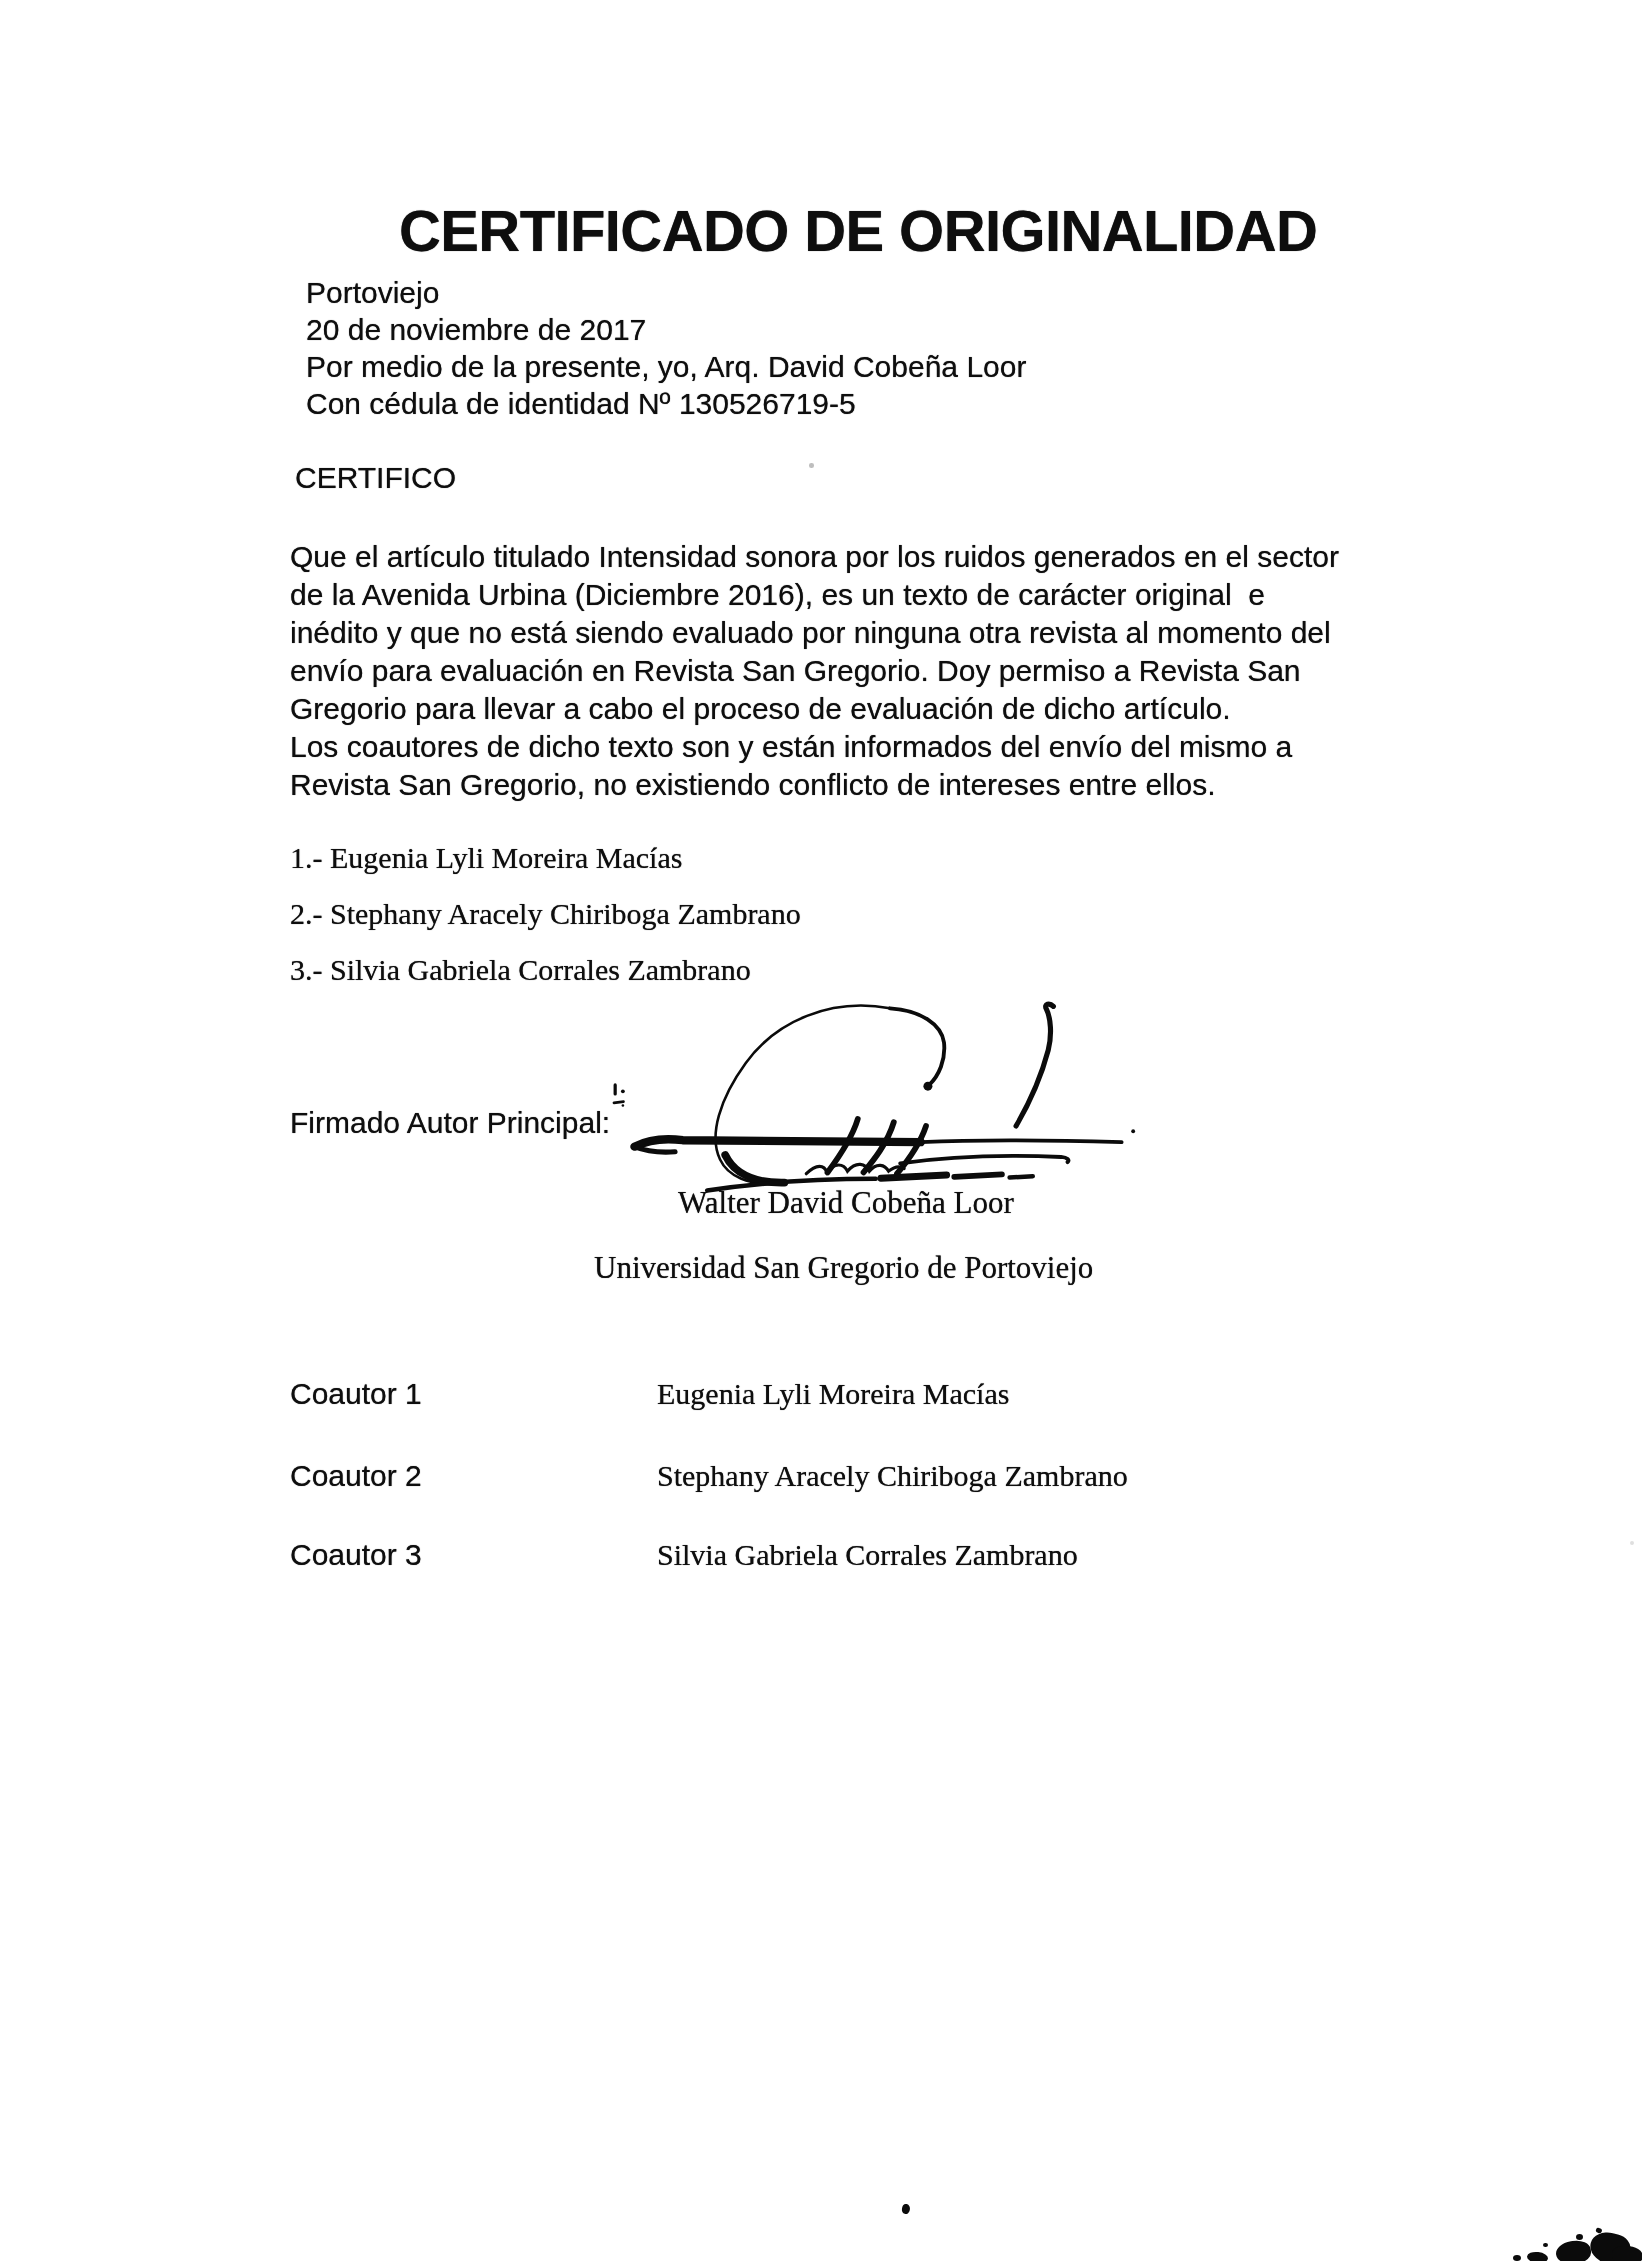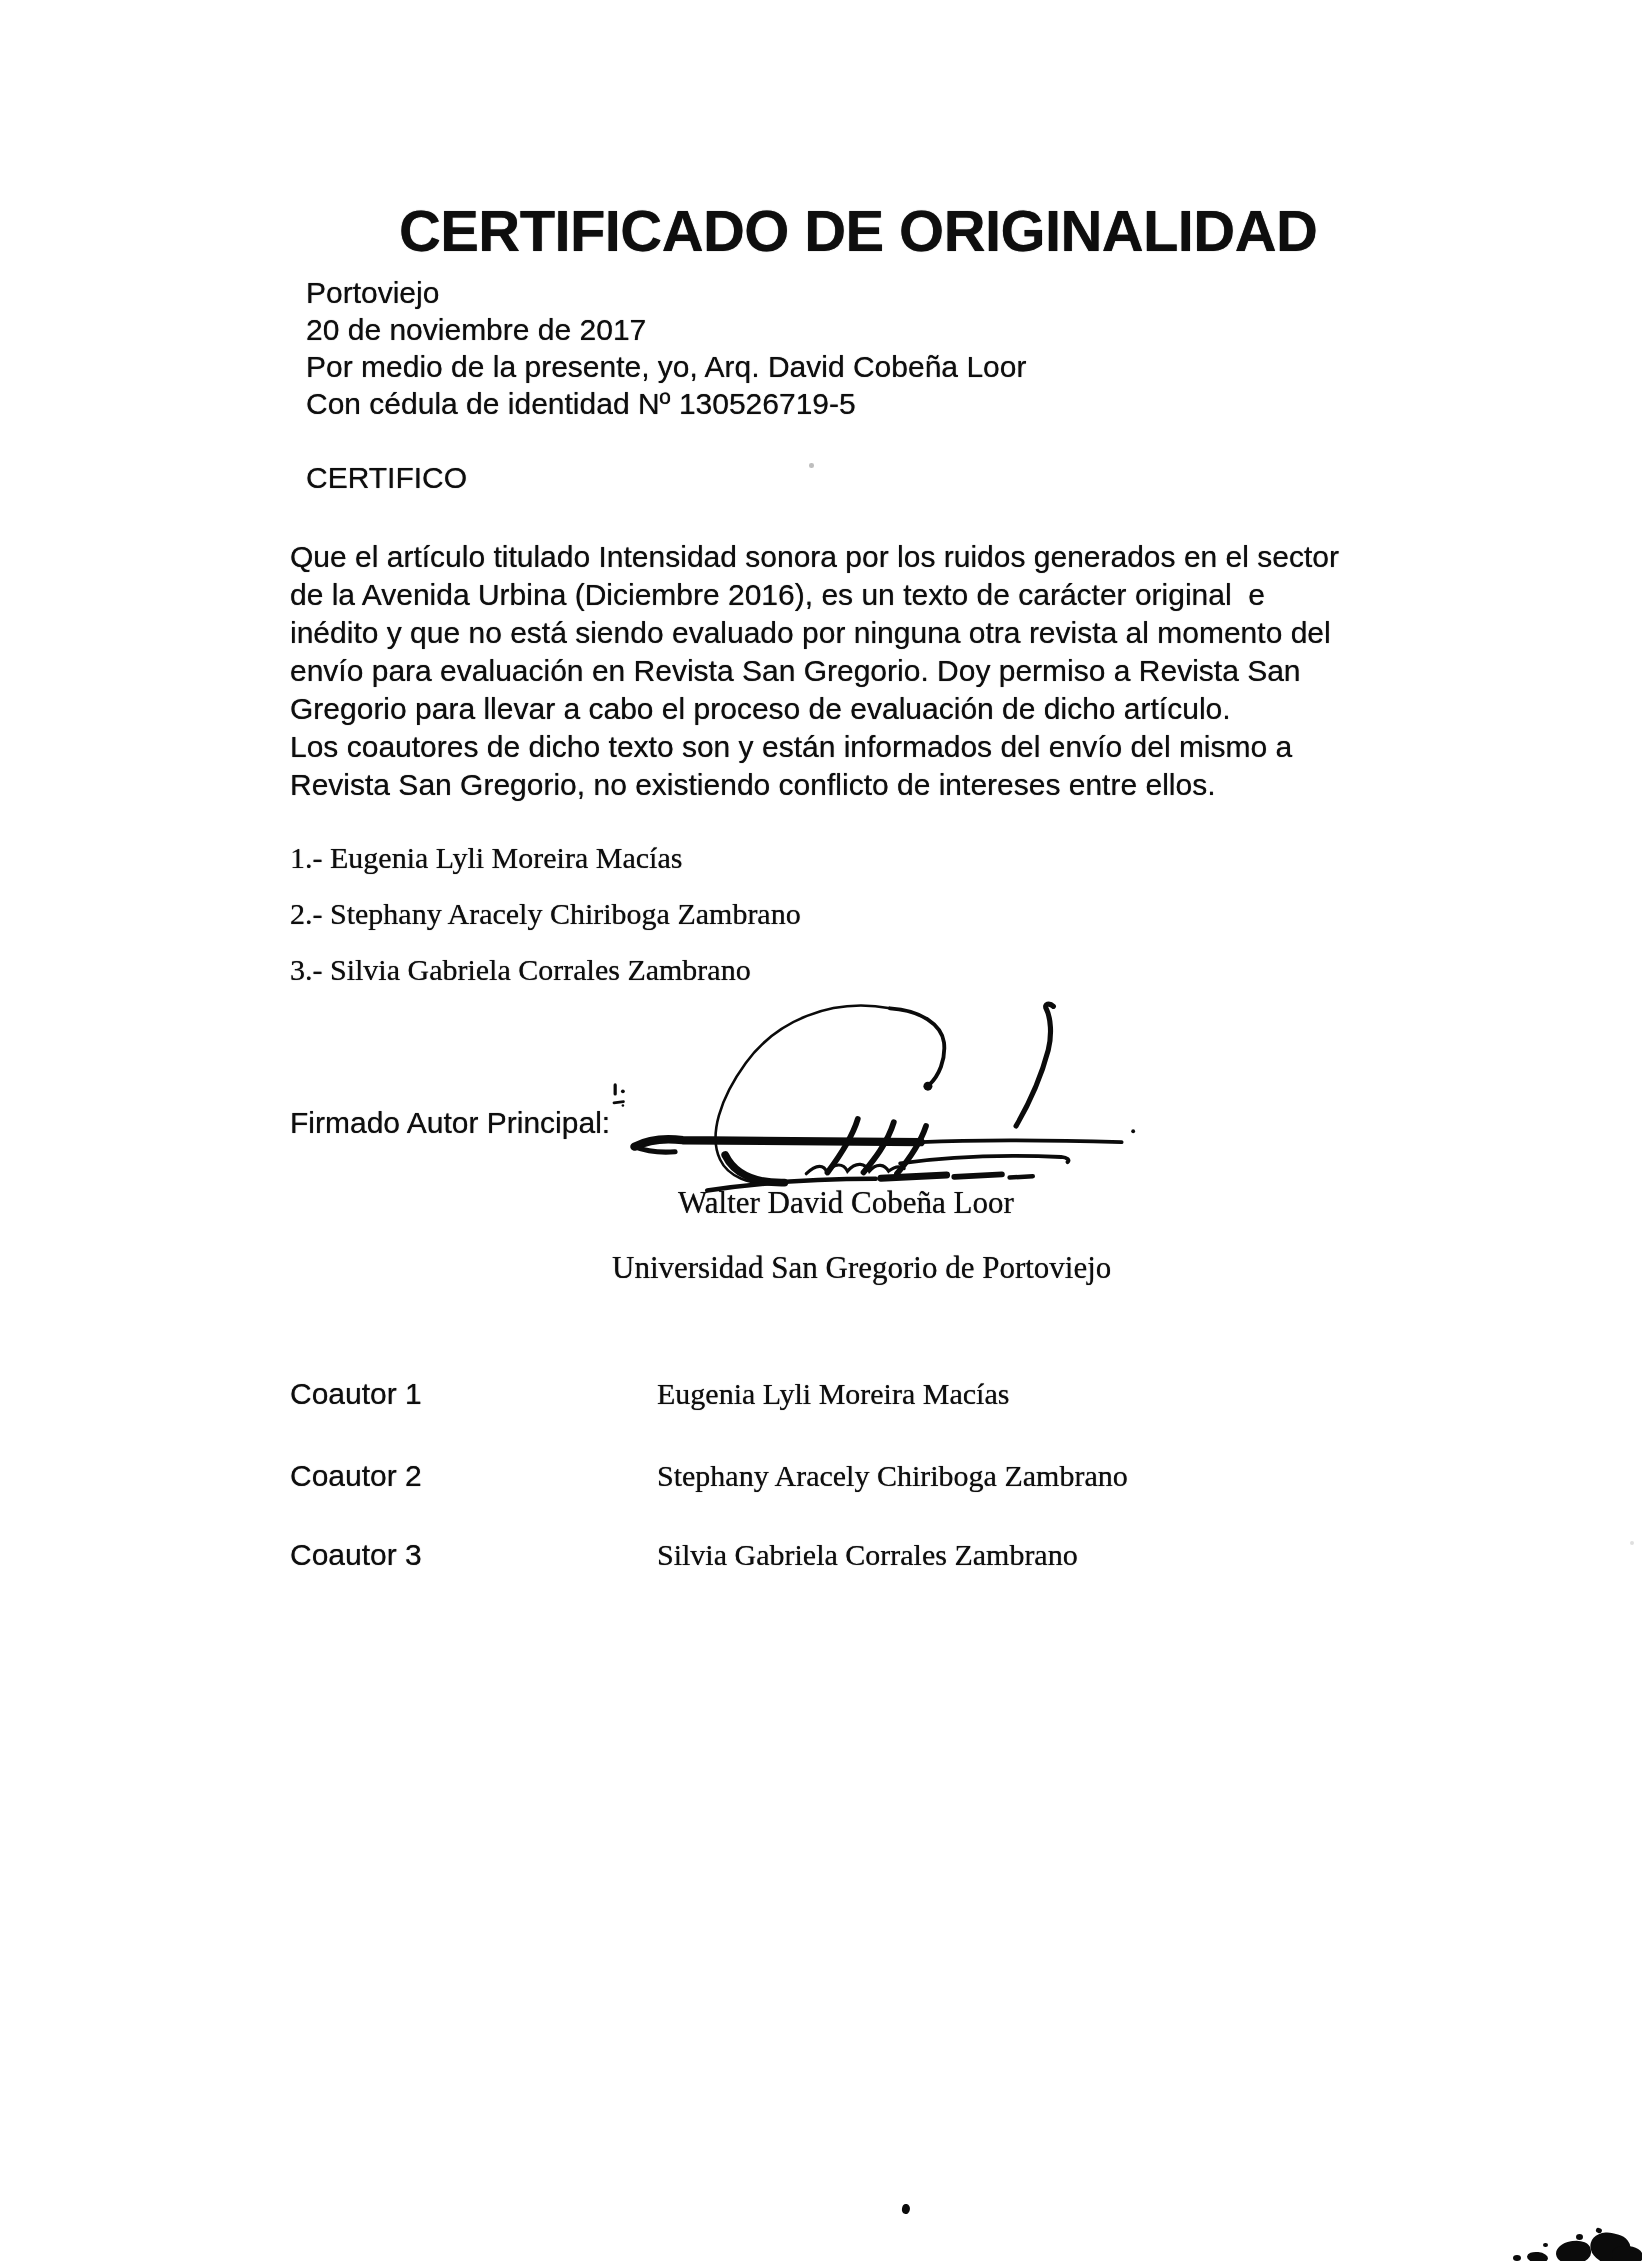--- a/index.html
+++ b/index.html
@@ -17,28 +17,28 @@
   .abs{position:absolute;}
   .scan{text-shadow:0 0 0.8px rgba(10,10,10,.8);}
 
   .doc-title{
     left:399px;top:202px;
     font-size:58px;font-weight:bold;letter-spacing:-0.6px;
     white-space:pre;line-height:1;
   }
   .header-block{left:290px;top:274px;font-size:30px;line-height:37px;margin-left:16px;}
   .header-block div{white-space:pre;}
-  .certifico{left:306px;top:461px;font-size:30px;white-space:pre;}
+  .certifico{left:295px;top:461px;font-size:30px;white-space:pre;}
   .paragraph{left:290px;top:538px;font-size:30px;line-height:38px;}
   .paragraph div{white-space:pre;}
   .coauthor-list .item{position:absolute;left:290px;font-size:30px;white-space:pre;}
   .item-1{top:841px;} .item-2{top:897px;} .item-3{top:953px;}
   .firmado{left:290px;top:1080px;font-size:30px;white-space:pre;margin-top:26px;}
   .signer{left:678px;top:1185px;font-size:31px;white-space:pre;}
-  .institution{left:594px;top:1250px;font-size:31px;white-space:pre;margin-left:18px;}
+  .institution{left:594px;top:1250px;font-size:31px;white-space:pre;}
   .co-row .label{position:absolute;left:290px;font-size:30px;white-space:pre;}
   .co-row .name{position:absolute;left:657px;font-size:30px;white-space:pre;}
   .row-1{top:1377px;} .row-2{top:1459px;} .row-3{top:1538px;}
   .co-row{position:absolute;left:0;width:1643px;height:39px;text-align:center;}
 
   .sig-svg{left:599px;top:989px;}
 
   
   .blob{position:absolute;background:#0b0b0b;}
   .dot-mid{left:902px;top:2204px;width:7.7px;height:9.7px;border-radius:45% 55% 50% 50%;transform:rotate(12deg);}

